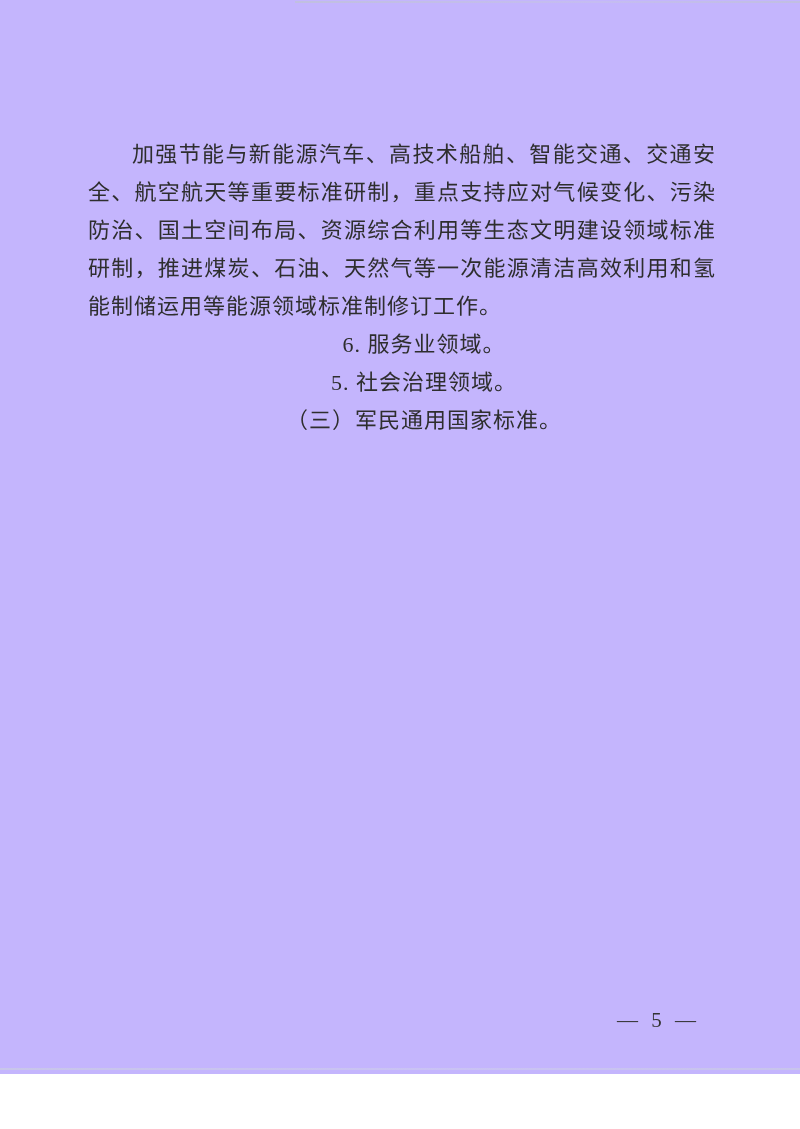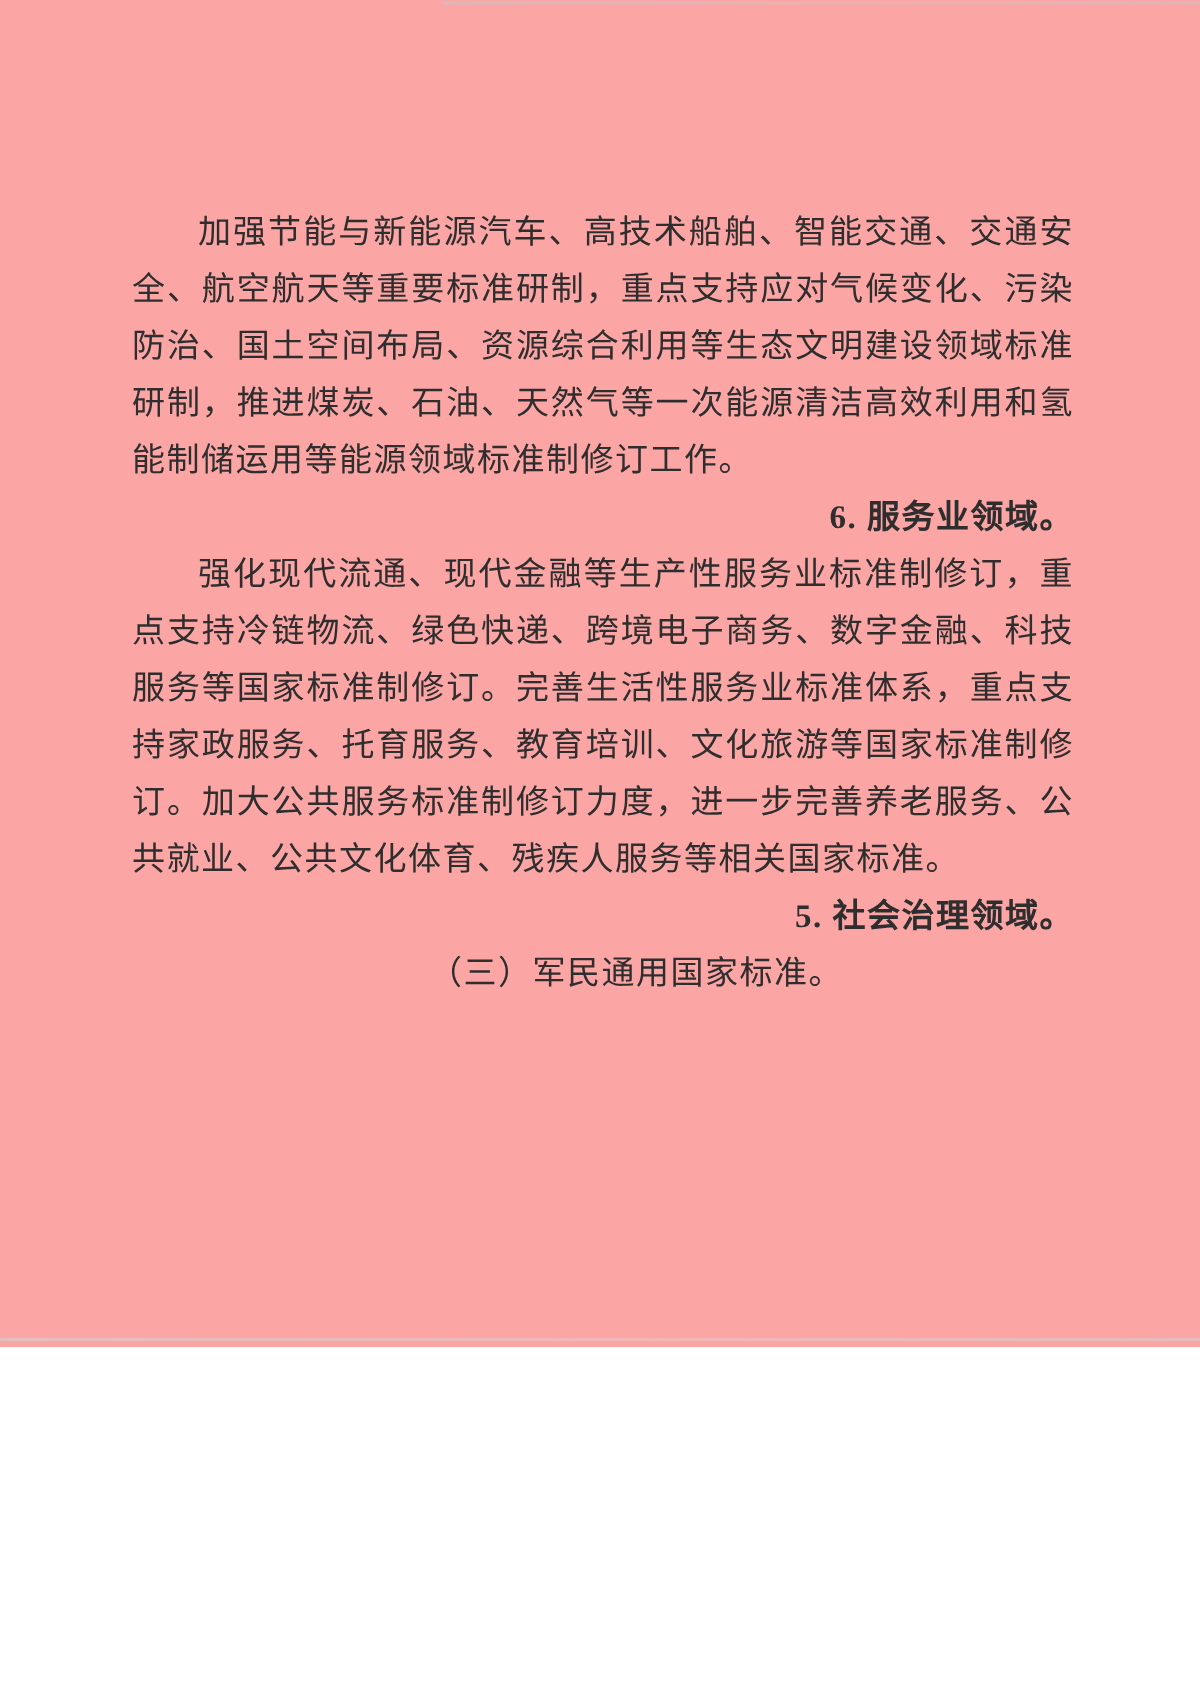--- a/index.html
+++ b/index.html
@@ -3,22 +3,22 @@
 <meta charset="utf-8">
 <style>
   html, body {
     margin: 0;
     padding: 0;
     background: #ffffff;
   }
   .page {
     position: relative;
     width: 800px;
-    height: 898px;
-    background: #fca5a5;
+    height: 1074px;
+    background: #c4b5fd;
     overflow: hidden;
     font-family: "Liberation Serif", "DejaVu Serif", serif;
     color: #2e2e2e;
   }
   
   .scan-line-top {
     position: absolute;
     top: 1px;
     left: 295px;
     right: 0;
@@ -43,22 +43,22 @@
     margin: 0;
     font-size: 22px;
     line-height: 38px;
     letter-spacing: 1px;
     text-align: justify;
     text-justify: inter-character;
     text-indent: 2em;
     word-break: break-all;
   }
   .content p.heading-bold {
-    font-weight: bold;
-    text-align: right;
+    font-weight: normal;
+    text-align: center;
   }
   .content p.heading-kai {
     font-weight: normal;
     text-align: center;
   }
   .page-number {
     position: absolute;
     top: 1005px;
     right: 100px;
     font-size: 21px;
@@ -70,21 +70,20 @@
 </head>
 <body>
 
 <div class="page">
 
   <div class="scan-line-top"></div>
 
   <div class="content">
     <p>加强节能与新能源汽车、高技术船舶、智能交通、交通安全、航空航天等重要标准研制，重点支持应对气候变化、污染防治、国土空间布局、资源综合利用等生态文明建设领域标准研制，推进煤炭、石油、天然气等一次能源清洁高效利用和氢能制储运用等能源领域标准制修订工作。</p>
     <p class="heading-bold">6. 服务业领域。</p>
-    <p>强化现代流通、现代金融等生产性服务业标准制修订，重点支持冷链物流、绿色快递、跨境电子商务、数字金融、科技服务等国家标准制修订。完善生活性服务业标准体系，重点支持家政服务、托育服务、教育培训、文化旅游等国家标准制修订。加大公共服务标准制修订力度，进一步完善养老服务、公共就业、公共文化体育、残疾人服务等相关国家标准。</p>
     <p class="heading-bold">5. 社会治理领域。</p>
     <p class="heading-kai">（三）军民通用国家标准。</p>
   </div>
 
   <div class="page-number">— 5 —</div>
 
   <div class="scan-line-bottom"></div>
 
 </div>
 

